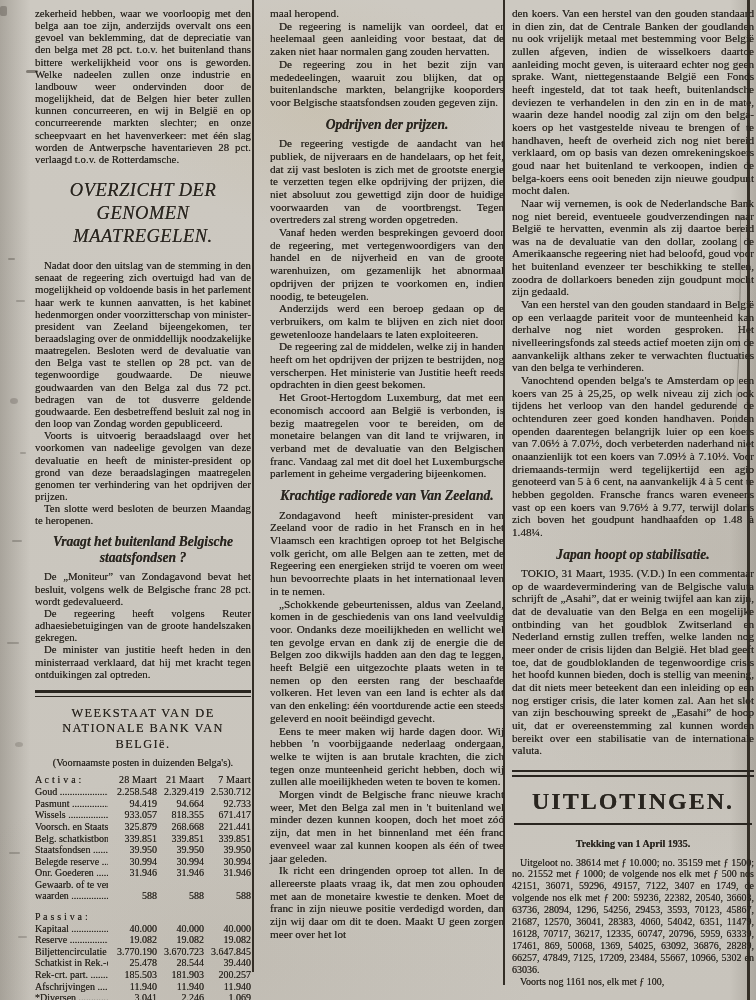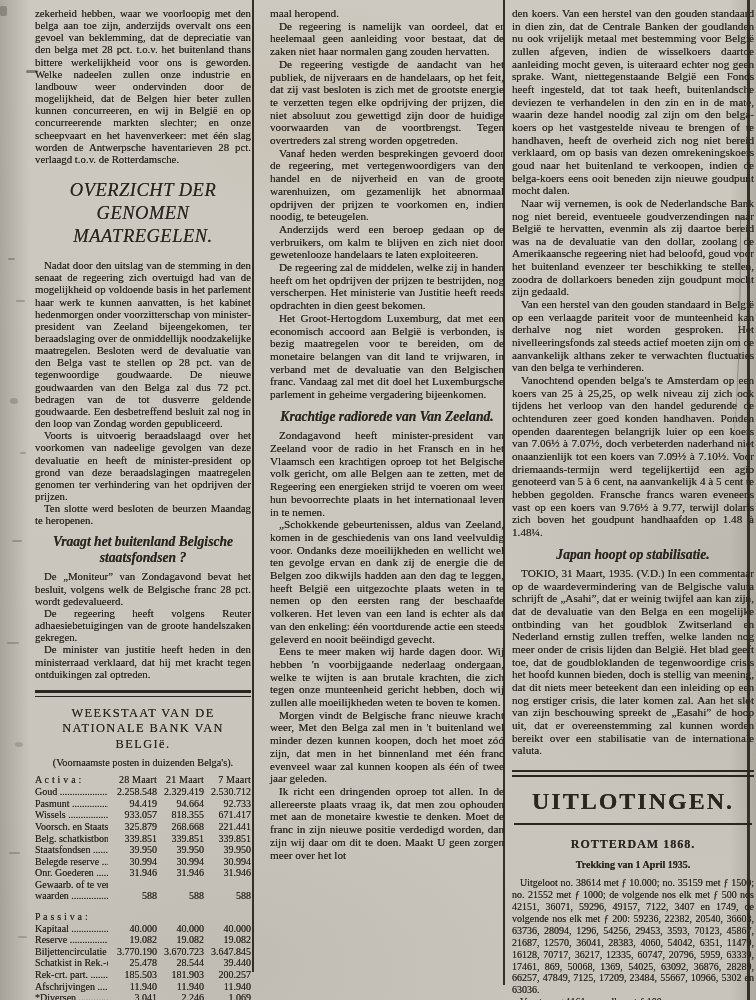--- a/index.html
+++ b/index.html
@@ -203,20 +203,22 @@
         </div>
 
     </div>
   </div>
 
   <div class="col c2">
     <div>
 
     <div class="block b-pn">maal heropend.</div>
         <div class="block b-p">De regeering is namelijk van oordeel, dat er heelemaal geen aanleiding voor bestaat, dat de zaken niet haar normalen gang zouden hervatten.</div>
+        <div class="block b-p">De regeering zou in het bezit zijn van mededeelingen, waaruit zou blijken, dat op buitenlandsche markten, belangrijke kooporders voor Belgische staatsfondsen zouden gegeven zijn.</div>
+        <div class="block b-sub">Opdrijven der prijzen.</div>
         <div class="block b-p">De regeering vestigde de aandacht van het publiek, de nijveraars en de handelaars, op het feit, dat zij vast besloten is zich met de grootste energie te verzetten tegen elke opdrijving der prijzen, die niet absoluut zou gewettigd zijn door de huidige voorwaarden van de voortbrengst. Tegen overtreders zal streng worden opgetreden.</div>
         <div class="block b-p">Vanaf heden werden besprekingen gevoerd door de regeering, met vertegenwoordigers van den handel en de nijverheid en van de groote warenhuizen, om gezamenlijk het abnormaal opdrijven der prijzen te voorkomen en, indien noodig, te beteugelen.</div>
         <div class="block b-p">Anderzijds werd een beroep gedaan op de verbruikers, om kalm te blijven en zich niet door gewetenlooze handelaars te laten exploiteeren.</div>
         <div class="block b-p">De regeering zal de middelen, welke zij in handen heeft om het opdrijven der prijzen te bestrijden, nog verscherpen. Het ministerie van Justitie heeft reeds opdrachten in dien geest bekomen.</div>
         <div class="block b-p">Het Groot-Hertogdom Luxemburg, dat met een economisch accoord aan België is verbonden, is bezig maatregelen voor te bereiden, om de monetaire belangen van dit land te vrijwaren, in verband met de devaluatie van den Belgischen franc. Vandaag zal met dit doel het Luxemburgsche parlement in geheime vergadering bijeenkomen.</div>
         <div class="block b-sub">Krachtige radiorede van Van Zeeland.</div>
         <div class="block b-p">Zondagavond heeft minister-president van Zeeland voor de radio in het Fransch en in het Vlaamsch een krachtigen oproep tot het Belgische volk gericht, om alle Belgen aan te zetten, met de Regeering een energieken strijd te voeren om weer hun bevoorrechte plaats in het internationaal leven in te nemen.</div>
         <div class="block b-p">„Schokkende gebeurtenissen, aldus van Zeeland, komen in de geschiedenis van ons land veelvuldig voor. Ondanks deze moeilijkheden en wellicht wel ten gevolge ervan en dank zij de energie die de Belgen zoo dikwijls hadden aan den dag te leggen, heeft België een uitgezochte plaats weten in te nemen op den eersten rang der beschaafde volkeren. Het leven van een land is echter als dat van den enkeling: één voortdurende actie een steeds geleverd en nooit beëindigd gevecht.</div>
         <div class="block b-p">Eens te meer maken wij harde dagen door. Wij hebben 'n voorbijgaande nederlaag ondergaan, welke te wijten is aan brutale krachten, die zich tegen onze munteenheid gericht hebben, doch wij zullen alle moeilijkheden weten te boven te komen.</div>
         <div class="block b-p">Morgen vindt de Belgische franc nieuwe kracht weer, Met den Belga zal men in 't buitenland wel minder dezen kunnen koopen, doch het moet zóó zijn, dat men in het binnenland met één franc evenveel waar zal kunnen koopen als één of twee jaar geleden.</div>
@@ -232,21 +234,20 @@
         <div class="block b-p">Van een herstel van den gouden standaard in België op een verlaagde pariteit voor de munteenheid kan derhalve nog niet worden gesproken. Het nivelleeringsfonds zal steeds actief moeten zijn om de aanvankelijk althans zeker te verwachten fluctuaties van den belga te verhinderen.</div>
         <div class="block b-p">Vanochtend openden belga's te Amsterdam op een koers van 25 à 25,25, op welk niveau zij zich ook tijdens het verloop van den handel gedurende de ochtenduren zeer goed konden handhaven. Ponden openden daarentegen belangrijk luier op een koers van 7.06½ à 7.07½, doch verbeterden naderhand niet onaanzienlijk tot een koers van 7.09½ à 7.10½. Voor driemaands-termijn werd tegelijkertijd een agio genoteerd van 5 à 6 cent, na aanvankelijk 4 à 5 cent te hebben gegolden. Fransche francs waren eveneens vast op een koers van 9.76½ à 9.77, terwijl dolarls zich boven het goudpunt handhaafden op 1.48 à 1.48¼.</div>
         <div class="block b-sub">Japan hoopt op stabilisatie.</div>
         <div class="block b-p">TOKIO, 31 Maart, 1935. (V.D.) In een commentaar op de waardevermindering van de Belgische valuta schrijft de „Asahi”, dat er weinig twijfel aan kan zijn, dat de devaluatie van den Belga en een mogelijke ontbinding van het goudblok Zwitserland en Nederland ernstig zullen treffen, welke landen nog meer onder de crisis lijden dan België. Het blad geeft toe, dat de goudbloklanden de tegenwoordige crisis het hoofd kunnen bieden, doch is stellig van meening, dat dit niets meer beteekent dan een inleiding op een nog erstiger crisis, die later komen zal. Aan het slot van zijn beschouwing spreekt de „Easahi” de hoop uit, dat er overeenstemming zal kunnen worden bereikt over een stabilisatie van de internationale valuta.</div>
       </div>
 
     <div class="uit">
       <div class="drule2"></div>
       <div class="uit-title">UITLOTINGEN.</div>
       <div class="srule"></div>
-      <div class="uit-place">ROTTERDAM 1868.</div>
       <div class="uit-draw">Trekking van 1 April 1935.</div>
       <div>
 
       <div class="uit-p">Uitgeloot no. 38614 met ƒ 10.000; no. 35159 met ƒ 1500; no. 21552 met ƒ 1000; de volgende nos elk met ƒ 500 nos 42151, 36071, 59296, 49157, 7122, 3407 en 1749, de volgende nos elk met ƒ 200: 59236, 22382, 20540, 36603, 63736, 28094, 1296, 54256, 29453, 3593, 70123, 45867, 21687, 12570, 36041, 28383, 4060, 54042, 6351, 11479, 16128, 70717, 36217, 12335, 60747, 20796, 5959, 63339, 17461, 869, 50068, 1369, 54025, 63092, 36876, 28289, 66257, 47849, 7125, 17209, 23484, 55667, 10966, 5302 en 63036.</div>
           <div class="uit-p">Voorts nog 1161 nos, elk met ƒ 100,</div>
         </div>
     </div>
   </div>
 
 </div>

